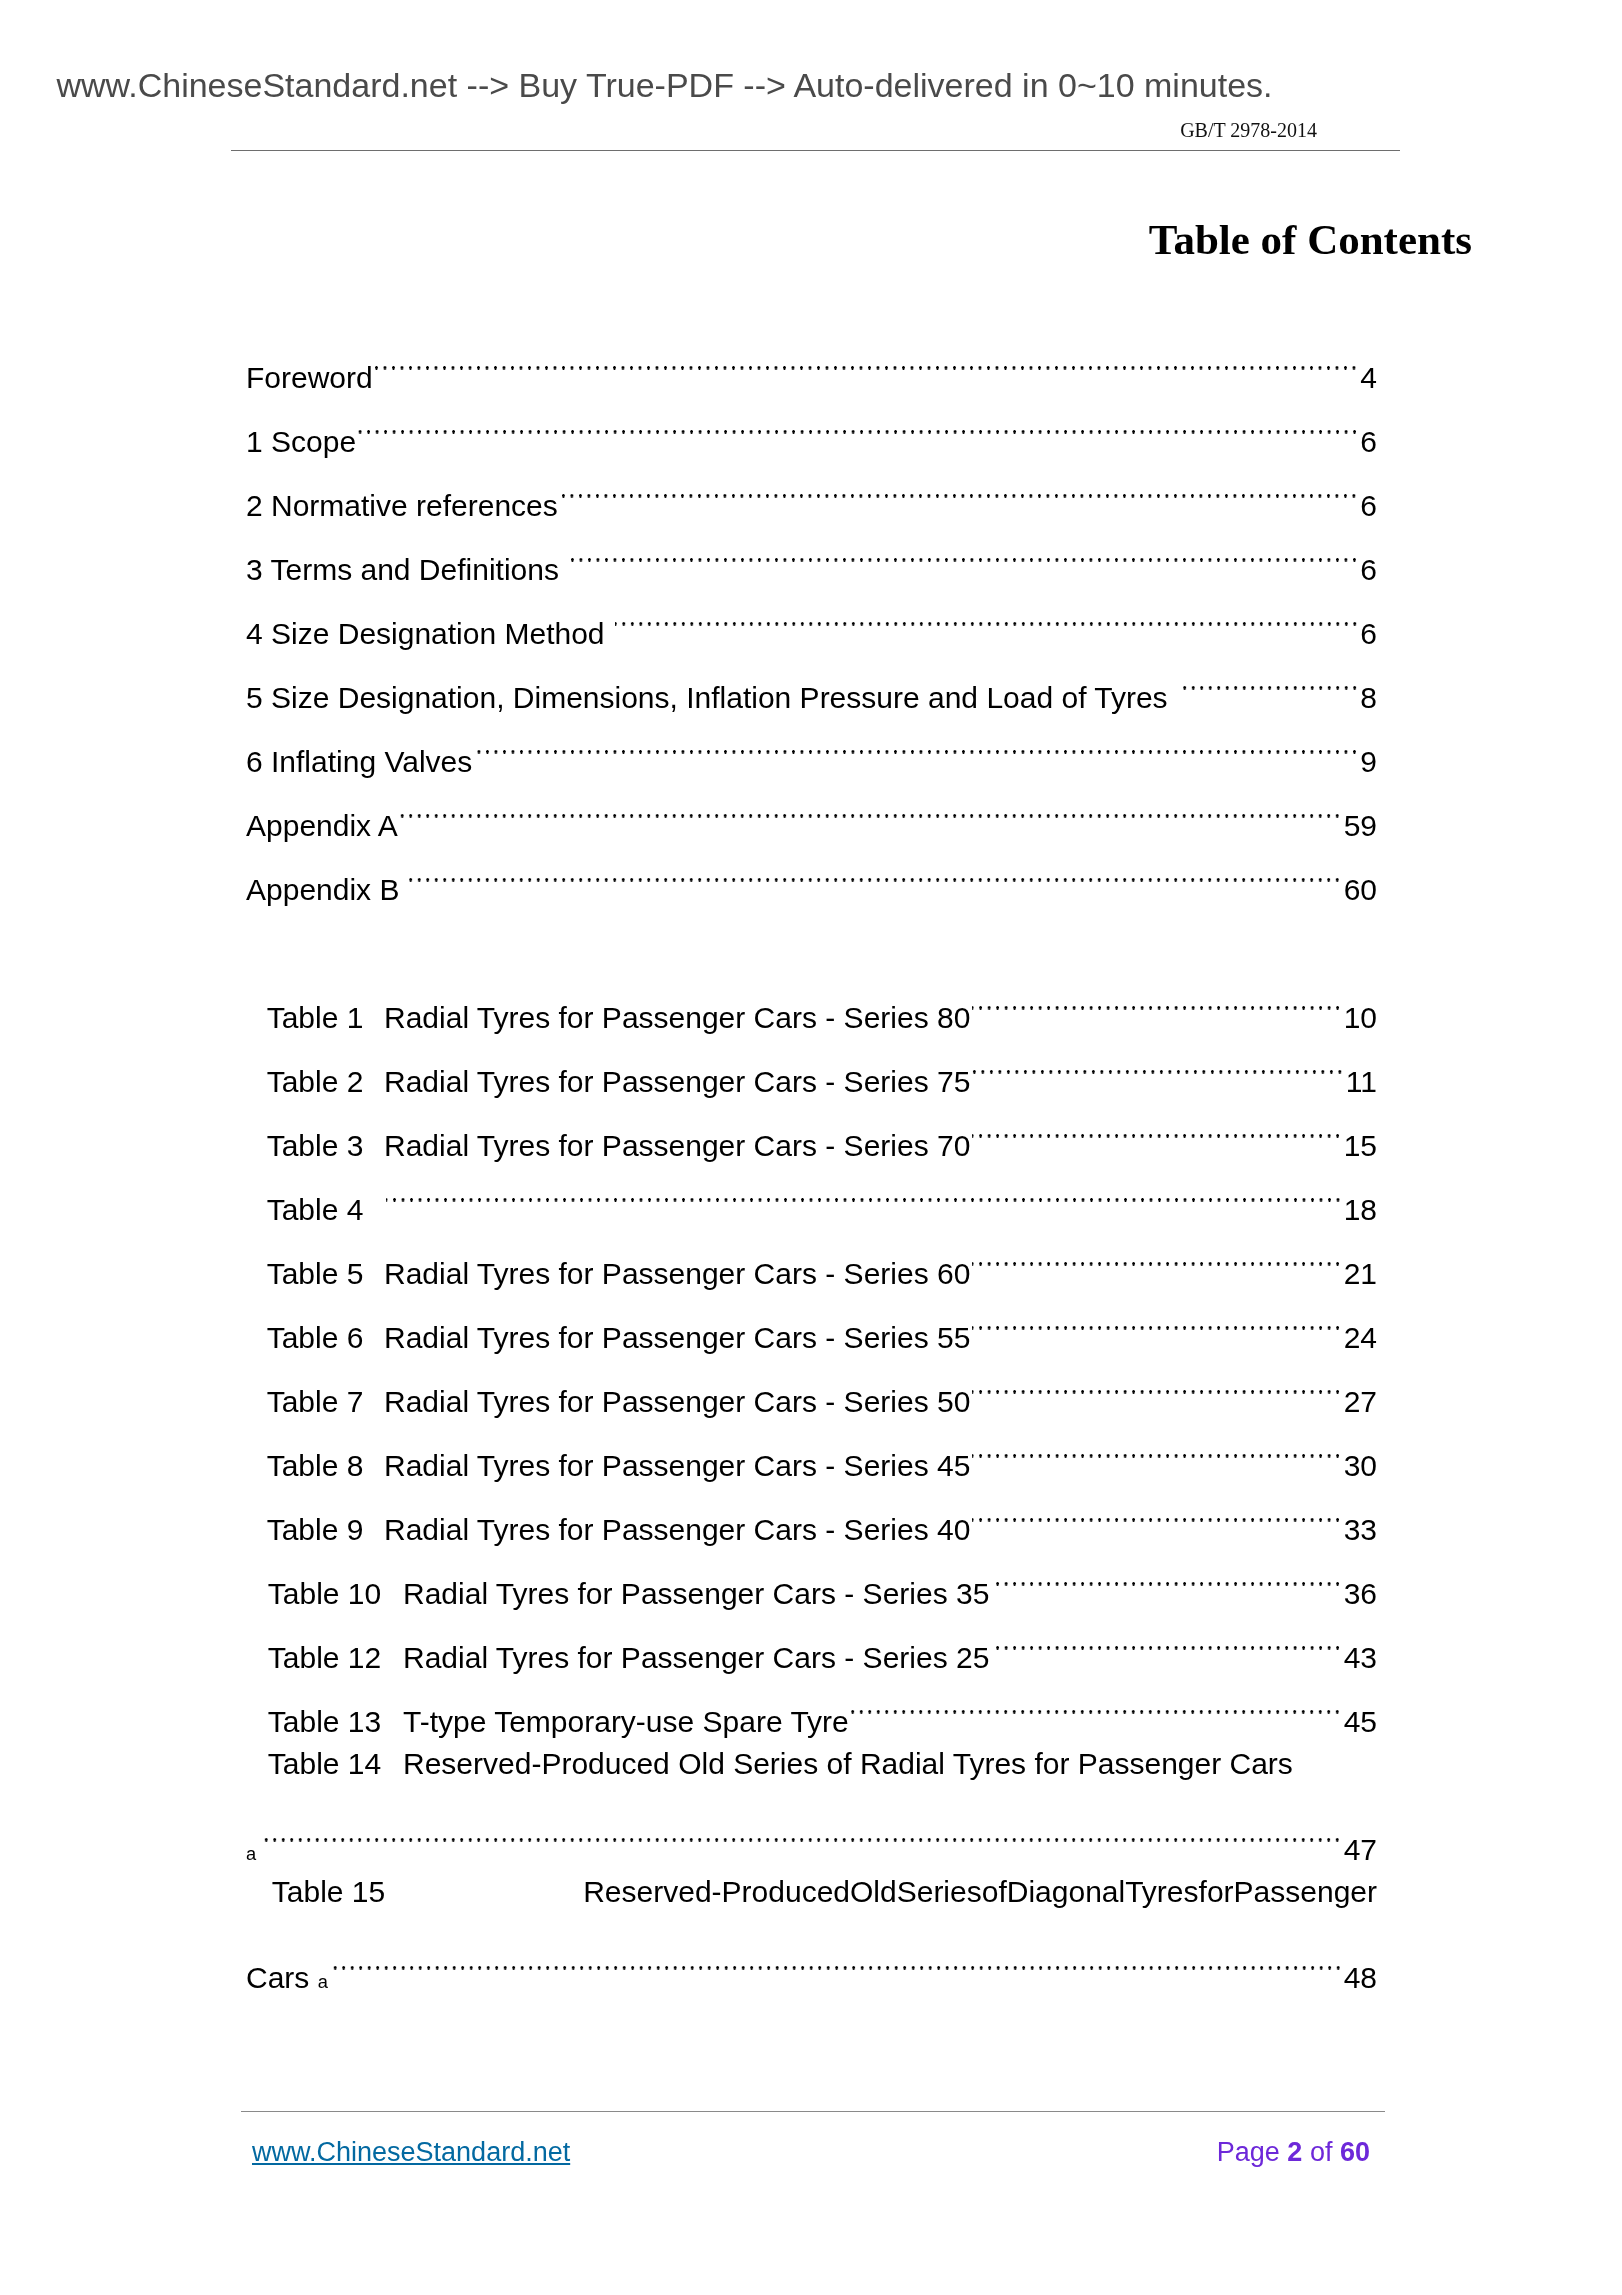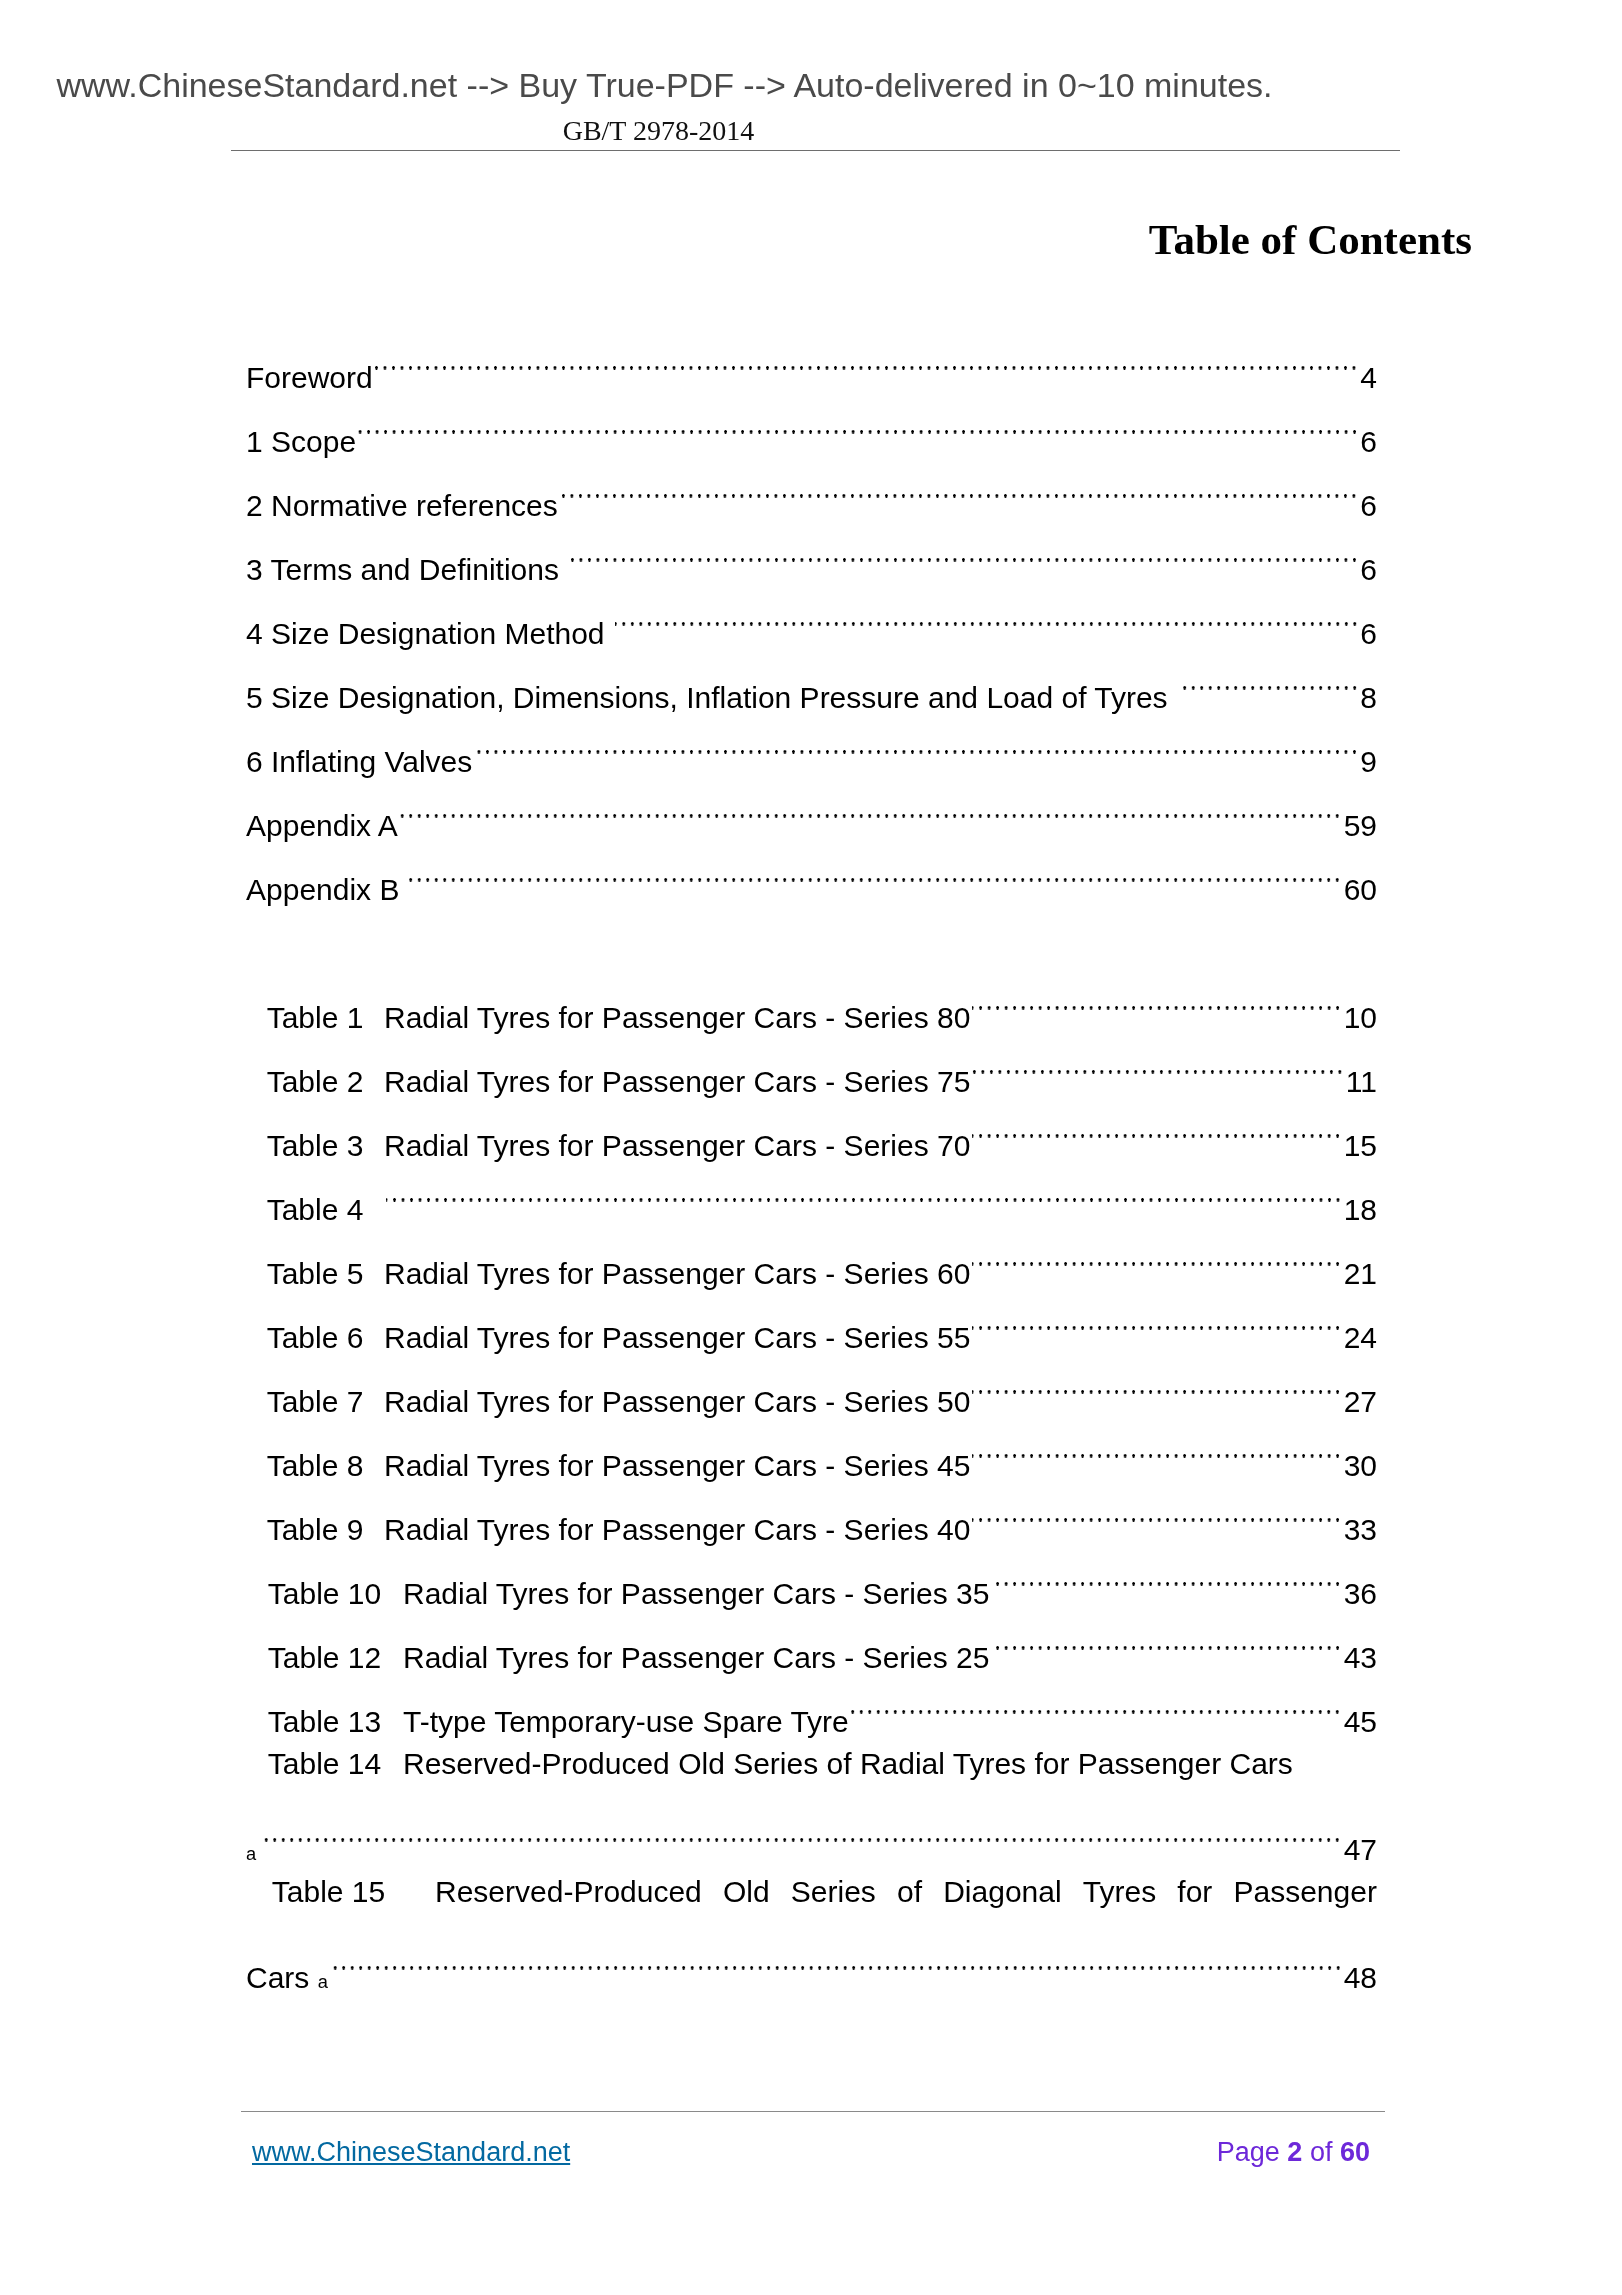--- a/index.html
+++ b/index.html
@@ -3,22 +3,22 @@
 <meta charset="utf-8">
 <style>
   html, body { margin:0; padding:0; background:#ffffff; }
   body { width:1623px; height:2295px; position:relative; overflow:hidden; }
   .page-header {
     position:absolute; left:0; width:1329px; top:60px; text-align:center;
     font-family:"Liberation Sans", sans-serif; font-size:34px; color:#4a4a4a;
     line-height:50px; padding-left:0;
   }
   .doc-code {
-    position:absolute; left:0; width:1317px; top:118px; text-align:center;
-    font-family:"Liberation Serif", serif; font-size:28px; color:#111;
+    position:absolute; left:0; width:1317px; top:118px; text-align:right;
+    font-family:"Liberation Serif", serif; font-size:20px; color:#111;
     line-height:25px;
   }
   .header-rule {
     position:absolute; left:231px; width:1169px; top:150px; height:0;
     border-top:1.7px solid #6e6e6e;
   }
   .toc-title {
     position:absolute; left:0; width:1472px; top:215px; text-align:right;
     font-family:Liberation Serif, serif; font-size:43px; font-weight:bold; color:#000;
     line-height:50px;
@@ -40,21 +40,21 @@
     position:relative; height:64px;
   }
   .row .leader::after {
     content:"";
     position:absolute; left:0; right:0; bottom:18.3px; height:3.3px;
     background-image:radial-gradient(circle, #000 1.3px, transparent 1.7px);
     background-size:8.5px 3.3px; background-repeat:repeat-x;
     background-position:right bottom;
   }
   .row .page-num { flex:0 0 auto; text-align:right; }
-  .row.justify .label { flex:1 1 auto; display:flex; justify-content:space-between;margin-left:24px; }
+  .row.justify .label { flex:1 1 auto; display:flex; justify-content:flex-end;margin-left:24px; }
   .gap { height:64px; }
   sup.note { font-size:18.3px; vertical-align:top; line-height:33px; }
   .footer-rule {
     position:absolute; left:241px; width:1144px; top:2111px; height:0;
     border-top:1.7px solid #8a8a8a;
   }
   .footer-link {
     position:absolute; left:252px; top:2136px;
     font-family:"Liberation Sans", sans-serif; font-size:27px; color:#0369a1;
     text-decoration:underline; line-height:33px;

